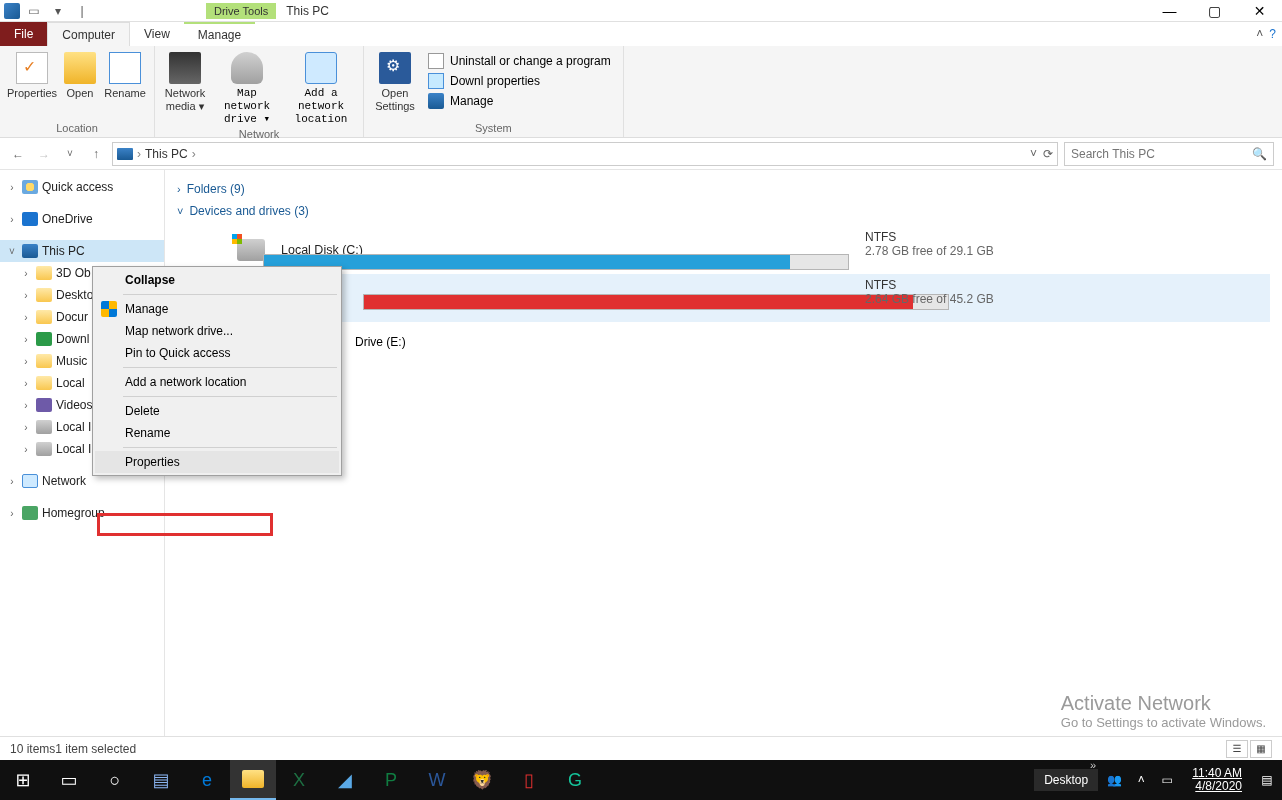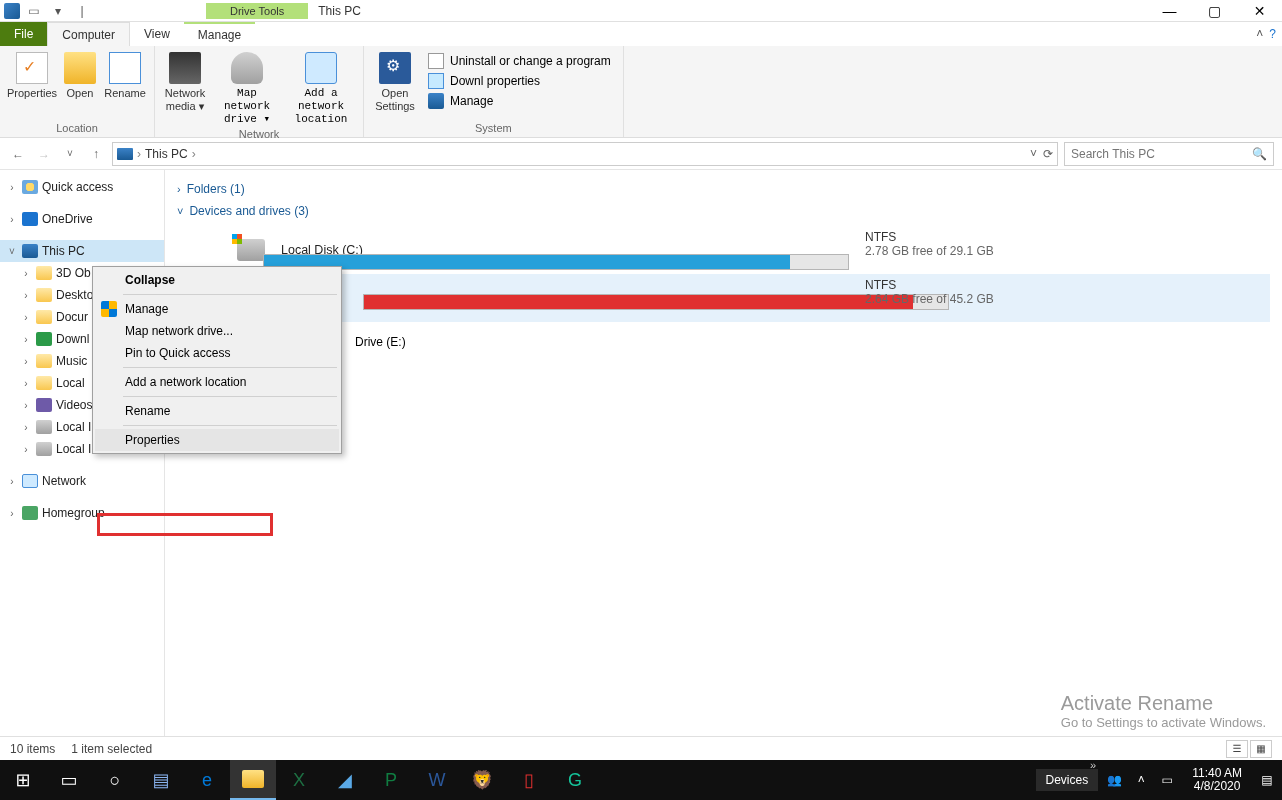--- a/index.html
+++ b/index.html
@@ -3,29 +3,29 @@
 <meta charset="utf-8">
 <style>
 * { margin: 0; padding: 0; box-sizing: border-box; font-family: "Segoe UI", Tahoma, sans-serif; font-size: 12px; }
 body { background: #fff; width: 1282px; height: 800px; overflow: hidden; position: relative; }
 
 
 .titlebar { height: 22px; background: #fff; display: flex; align-items: center; border-bottom: 1px solid #e0e0e0; }
 .titlebar .qat { display: flex; align-items: center; gap: 4px; padding: 0 4px; }
 .titlebar .qat-icon { width: 16px; height: 16px; background: linear-gradient(135deg,#3b82c7,#1a5a94); border-radius: 2px; }
 .titlebar .qat-btn { width: 20px; height: 18px; display: flex; align-items: center; justify-content: center; color: #555; cursor: pointer; }
-.titlebar .drive-tools { background: #b3e07a; padding: 2px 24px; font-size: 11px; color: #333; margin-left: 110px; }
+.titlebar .drive-tools { background: #b3e07a; padding: 2px 8px; font-size: 11px; color: #333; margin-left: 110px; }
 .titlebar .title { margin-left: 10px; font-size: 12px; color: #333; }
 .titlebar .win-controls { margin-left: auto; display: flex; }
 .titlebar .win-btn { width: 45px; height: 22px; display: flex; align-items: center; justify-content: center; cursor: pointer; font-size: 14px; }
 
 
 .ribbon-tabs { height: 24px; display: flex; align-items: stretch; background: #fff; }
 .ribbon-tab { padding: 0 14px; display: flex; align-items: center; font-size: 12px; cursor: pointer; color: #333; }
-.ribbon-tab.file { background: #4d7c0f; color: #fff; }
+.ribbon-tab.file { background: #7f1d1d; color: #fff; }
 .ribbon-tab.active { background: #f5f5f5; border-top: 1px solid #ddd; border-left: 1px solid #ddd; border-right: 1px solid #ddd; }
 .ribbon-tab.manage-tab { border-top: 2px solid #b3e07a; }
 .ribbon-tabs .chev { margin-left: auto; padding: 0 6px; display:flex; align-items:center; gap:6px; color:#555; }
 
 
 .ribbon { height: 92px; background: #f5f5f5; border-bottom: 1px solid #ddd; display: flex; }
 .ribbon-group { border-right: 1px solid #e0e0e0; padding: 2px 6px 0 6px; display: flex; flex-direction: column; }
 .ribbon-group .controls { flex: 1; display: flex; align-items: flex-start; gap: 2px; }
 .ribbon-group .group-label { text-align: center; font-size: 11px; color: #666; padding: 2px 0 3px; }
 .ribbon-btn-lg { width: 52px; text-align: center; padding-top: 4px; cursor: pointer; }
@@ -100,35 +100,35 @@
 
 .context-menu { position:absolute; left:92px; top:266px; width:250px; background:#f0f0f0; border:1px solid #a0a0a0; box-shadow:3px 3px 6px rgba(0,0,0,0.25); z-index:50; padding:2px; }
 .cm-item { display:flex; align-items:center; height:22px; padding-left:30px; font-size:12px; cursor:pointer; position:relative; }
 .cm-item.bold { font-weight:600; }
 .cm-item .cm-icon { position:absolute; left:6px; width:16px; height:16px; }
 .cm-sep { height:1px; background:#d0d0d0; margin:3px 2px 3px 28px; }
 .cm-item.highlighted { background:#e5e5e5; }
 .highlight-box { position:absolute; border:3px solid #e03030; pointer-events:none; }
 
 
-.statusbar { position:absolute; bottom:0; left:0; right:0; height:24px; border-top:1px solid #e0e0e0; display:flex; align-items:center; padding:0 10px; font-size:11.5px; color:#444; gap:16px; background:#fff; }
+.statusbar { position:absolute; bottom:0; left:0; right:0; height:24px; border-top:1px solid #e0e0e0; display:flex; align-items:center; padding:0 10px; font-size:11.5px; color:#444; background:#fff; }
 .statusbar .view-icons { margin-left:auto; display:flex; gap:2px; }
 .statusbar .vbtn { width:22px; height:18px; border:1px solid #ccc; display:flex; align-items:center; justify-content:center; font-size:10px; }
 
 
 .watermark { position:absolute; right:16px; bottom:44px; text-align:left; color:#9a9a9a; pointer-events:none; }
 .watermark .wm1 { font-size:20px; font-weight:400; }
 .watermark .wm2 { font-size:13px; }
 
 
 .taskbar { position:absolute; left:0; right:0; bottom:0; height:40px; background:#101010; display:flex; align-items:center; color:#fff; z-index:5; }
 .taskbar .tbtn { width:46px; height:40px; display:flex; align-items:center; justify-content:center; cursor:pointer; font-size:18px; }
 .taskbar .tbtn.active { background:#333; border-bottom:2px solid #76b9ed; }
 .taskbar .tray { margin-left:auto; display:flex; align-items:center; gap:8px; padding-right:6px; font-size:11px; }
-.taskbar .tray .clock { text-align:center; line-height:13px; padding:0 8px; }
+.taskbar .tray .clock { text-align:right; line-height:13px; padding:0 8px;text-decoration:underline; }
 .taskbar .tray .tbicon { width:18px; text-align:center; }
 .desk-label { background:#2a2a2a; padding:4px 10px; font-size:12px; cursor:pointer; position:relative; }
 .desk-label::after { content:"»"; position:absolute; top:-10px; right:2px; font-size:11px; color:#ccc; }
 
 .statusbar-area { position:absolute; bottom:40px; left:0; right:0; height:24px; }
 
 .shield-cm { background: conic-gradient(#ffb900 0 25%, #0078d7 0 50%, #ffb900 0 75%, #0078d7 0); border-radius:2px; }
 </style>
 </head>
 <body>
@@ -318,21 +318,21 @@
     <div class="tree-item">
       <span class="tw">›</span>
         <span class="ticon tic-home"></span>
       <span class="tlabel">Homegroup</span>
     </div>
   </div>
 
   <div class="content">
     <div class="section-head">
       <span class="chev">›</span>
-      <span>Folders (1)</span>
+      <span>Folders (9)</span>
     </div>
     <div class="section-head">
       <span class="chev">˅</span>
       <span>Devices and drives (3)</span>
     </div>
 
     <div class="drive-row" style="position:relative">
       <div class="dicon win"></div>
       <div class="dname">Local Disk (C:)</div>
       <div class="bar" style="position:absolute; left:86px; top:24px;">
@@ -365,28 +365,29 @@
   <div class="cm-sep"></div>
   <div class="cm-item">
     <span class="cm-icon shield-cm"></span>
     <span>Manage</span>
   </div>
   <div class="cm-item">Map network drive...</div>
   <div class="cm-item">Pin to Quick access</div>
   <div class="cm-sep"></div>
   <div class="cm-item">Add a network location</div>
   <div class="cm-sep"></div>
+  <div class="cm-item">Delete</div>
   <div class="cm-item">Rename</div>
   <div class="cm-sep"></div>
   <div class="cm-item highlighted">Properties</div>
 </div>
 <div class="highlight-box" style="left:97px; top:513px; width:176px; height:23px;"></div>
 
 <div class="watermark" style="bottom:70px">
-  <div class="wm1">Activate Rename</div>
+  <div class="wm1">Activate Network</div>
   <div class="wm2">Go to Settings to activate Windows.</div>
 </div>
 
 <div class="statusbar statusbar-area">
   <span>10 items</span>
   <span>1 item selected</span>
   <div class="view-icons">
     <div class="vbtn">☰</div>
     <div class="vbtn">▦</div>
   </div>
@@ -402,21 +403,21 @@
       <span class="ic-open" style="width:22px;height:18px;display:inline-block;border-radius:2px"></span>
     </div>
   <div class="tbtn" style="color:#1d6f42">X</div>
   <div class="tbtn" style="color:#5aa9e6">◢</div>
   <div class="tbtn" style="color:#107c41">P</div>
   <div class="tbtn" style="color:#2b579a">W</div>
   <div class="tbtn" style="color:#fb542b">🦁</div>
   <div class="tbtn" style="color:#e03030">▯</div>
   <div class="tbtn" style="color:#15c39a">G</div>
   <div class="tray">
-    <span class="desk-label">Devices</span>
+    <span class="desk-label">Desktop</span>
     <span class="tbicon">👥</span>
     <span class="tbicon">˄</span>
     <span class="tbicon">▭</span>
     <div class="clock">
       <div>11:40 AM</div>
       <div>4/8/2020</div>
     </div>
     <span class="tbicon">▤</span>
   </div>
 </div>

